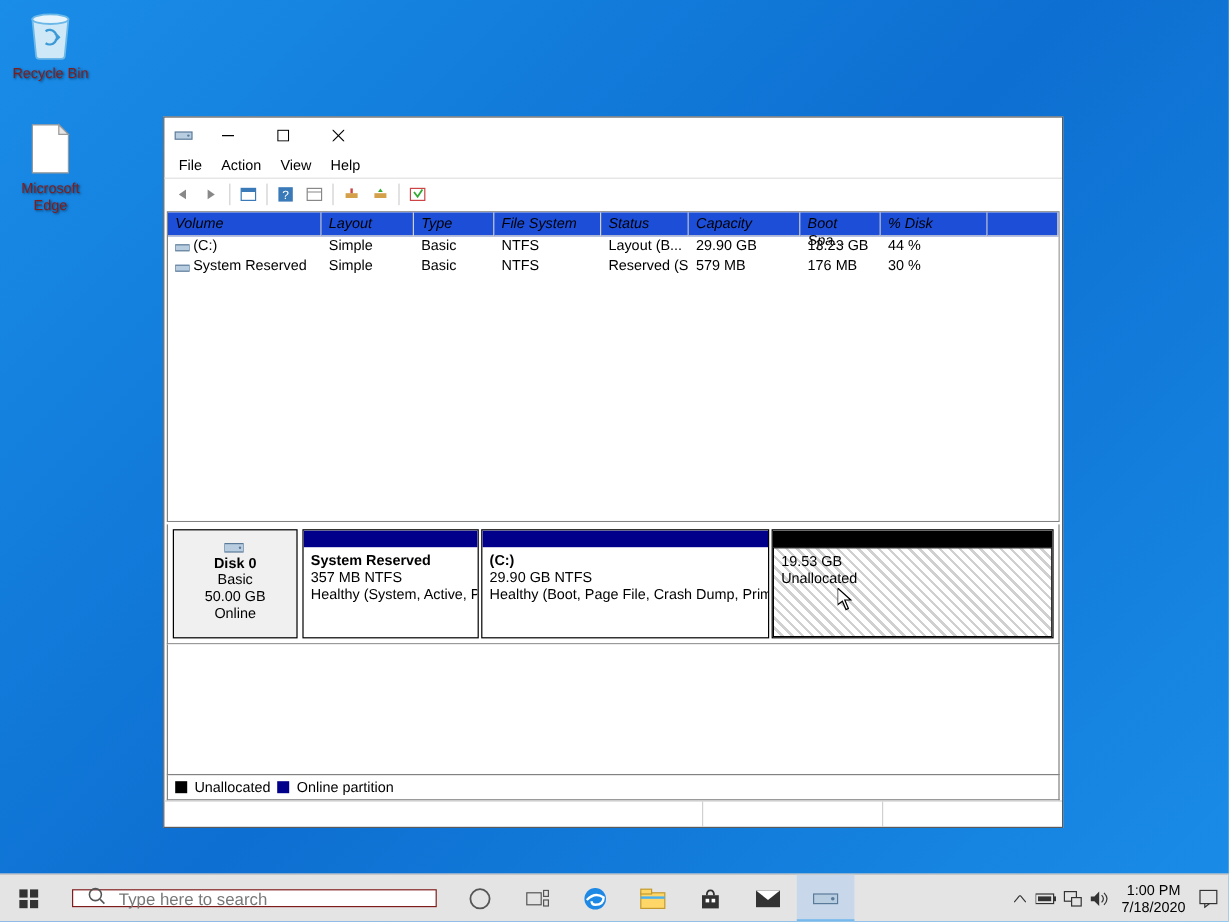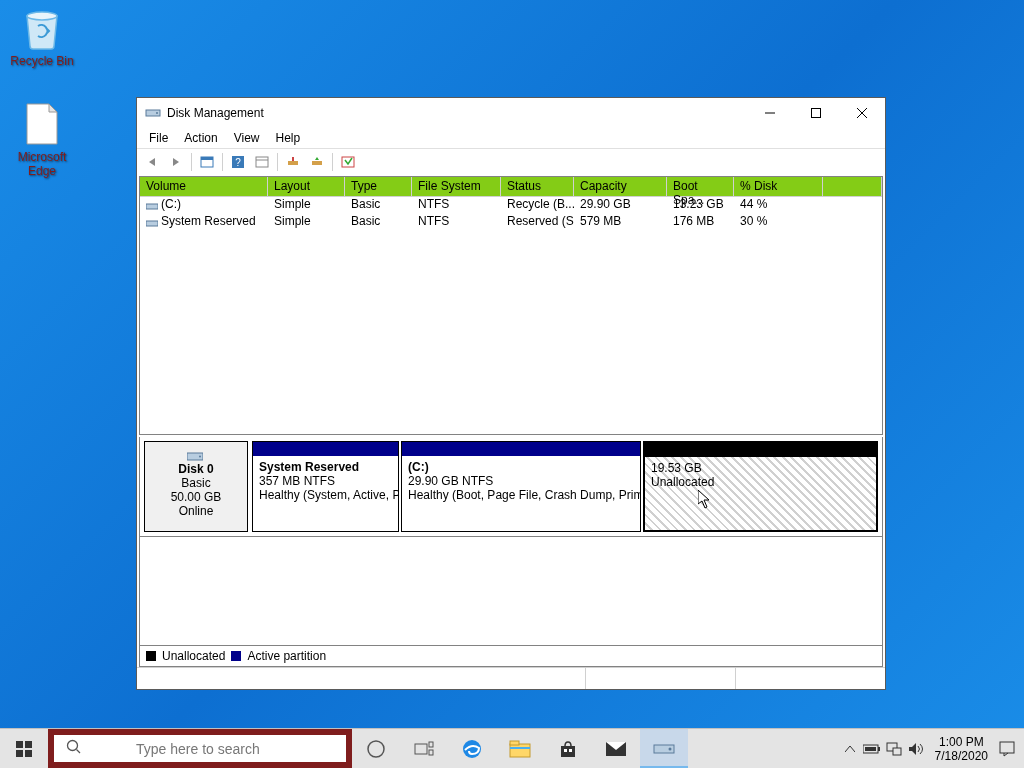--- a/index.html
+++ b/index.html
@@ -20,21 +20,21 @@
 
 .menubar { height: 20px; display: flex; align-items: center; padding: 0 4px; font-size: 12px; }
 .menubar .mitem { padding: 1px 8px; cursor: default; }
 
 .toolbar { height: 26px; display: flex; align-items: center; padding: 2px 4px; border-top: 1px solid #e0e0e0; gap: 2px; }
 .toolbar .tbtn { width: 22px; height: 22px; display: flex; align-items: center; justify-content: center; border: 1px solid transparent; }
 .toolbar .sep { width: 1px; height: 18px; background: #d0d0d0; margin: 0 2px; }
 
 .vol-list { border: 1px solid #828282; margin: 2px; }
 .vol-header { display: flex; height: 20px; background: #fff; }
-.vol-header .h { border-right: 1px solid #d0d0d0; border-bottom: 1px solid #d0d0d0; font-size: 12px; padding: 2px 6px; background: #84cc16; }
+.vol-header .h { border-right: 1px solid #d0d0d0; border-bottom: 1px solid #d0d0d0; font-size: 12px; padding: 2px 6px; background: #1d4ed8; font-style: italic; }
 .vol-row { display: flex; height: 17px; font-size: 12px; }
 .vol-row .c { padding: 0 6px; white-space: nowrap; overflow: hidden; }
 .vol-row .c .vico { display: inline-block; width: 12px; height: 10px; margin-right: 3px; vertical-align: middle; }
 .vol-body { height: 237px; background: #fff; }
 
 .disk-map { border: 1px solid #828282; border-top: none; margin: 0 2px; display: flex; height: 100px; background: #fff; }
 .disk-info { width: 104px; border: 1px solid #000; margin: 4px 4px 4px 4px; padding: 6px 6px; font-size: 12px; background: #f0f0f0; position: relative; text-align: center; }
 .disk-info b { display: block; }
 .disk-info .dico { display: inline-block; width: 16px; height: 12px; margin-right: 2px; vertical-align: middle; }
 .part-wrap { flex: 1; display: flex; margin: 4px 4px 4px 0; gap: 2px; }
@@ -53,21 +53,21 @@
 .legend .sw.unalloc { background:#000; }
 .legend .sw.primary { background:#00008b; }
 
 .statusbar { height: 22px; border-top: 1px solid #d0d0d0; display: flex; }
 .statusbar div { border-left: 1px solid #d0d0d0; flex: 1; }
 .statusbar div:first-child { flex: 3; border: none; }
 
 
 .taskbar { position: absolute; left: 0; bottom: 0; width: 1024px; height: 40px; background: #e4e4e4; display: flex; align-items: stretch; border-top: 1px solid #c0c0c0; }
 .taskbar .start { width: 48px; display: flex; align-items: center; justify-content: center; }
-.taskbar .search { flex: 0 0 304px; background: #fff; border: 6px solid #7f1d1d; margin: 0; display: flex; align-items: center; padding: 0 12px; color: #777; font-size: 14px; gap: 44px; }
+.taskbar .search { flex: 0 0 304px; background: #fff; border: 1px solid #7f1d1d; margin: 12px; display: flex; align-items: center; padding: 0 12px; color: #777; font-size: 14px; }
 .taskbar .search .sico { margin-right: 10px; }
 .taskbar .tbicons { display: flex; }
 .taskbar .tico { width: 48px; display: flex; align-items: center; justify-content: center; }
 .taskbar .tico.active { background: #c8d8ea; border-bottom: 2px solid #76b9ed; }
 .taskbar .tray { margin-left: auto; display: flex; align-items: center; }
 .taskbar .tray .trico { width: 22px; height: 40px; display: flex; align-items: center; justify-content: center; }
 .taskbar .clock { font-size: 12px; text-align: center; padding: 0 8px; line-height: 14px; display:flex; flex-direction:column; justify-content:center; }
 .taskbar .showdesk { width: 6px; border-left: 1px solid #b0b0b0; }
 
 
@@ -104,21 +104,20 @@
 
 <div class="window">
 
   <div class="titlebar">
     <span class="ticon">
       <svg width="16" height="16" viewBox="0 0 16 16">
         <rect x="1" y="5" width="14" height="6" fill="#b8cde0" stroke="#5a7a9a"></rect>
         <circle cx="12" cy="8" r="1" fill="#5a7a9a"></circle>
       </svg>
     </span>
-    <span class="ttxt">Disk Management</span>
     <div class="winbtn">
         <svg width="10" height="10">
           <line x1="0" y1="5" x2="10" y2="5" stroke="#000"></line>
         </svg>
       </div>
     <div class="winbtn">
         <svg width="10" height="10">
           <rect x="0.5" y="0.5" width="9" height="9" fill="none" stroke="#000"></rect>
         </svg>
       </div>
@@ -203,21 +202,21 @@
       <div class="h w-rest"></div>
     </div>
     <div class="vol-body">
       <div class="vol-row">
         <div class="c w-vol"><span class="vico"><svg width="12" height="10">
                 <rect x="0" y="3" width="12" height="5" fill="#b8cde0" stroke="#5a7a9a"></rect>
               </svg></span><span>(C:)</span></div>
         <div class="c w-lay">Simple</div>
         <div class="c w-type">Basic</div>
         <div class="c w-fs">NTFS</div>
-        <div class="c w-stat">Recycle (B...</div>
+        <div class="c w-stat">Layout (B...</div>
         <div class="c w-cap">29.90 GB</div>
         <div class="c w-free">13.23 GB</div>
         <div class="c w-pct">44 %</div>
       </div>
       <div class="vol-row">
         <div class="c w-vol"><span class="vico"><svg width="12" height="10">
                 <rect x="0" y="3" width="12" height="5" fill="#b8cde0" stroke="#5a7a9a"></rect>
               </svg></span><span>System Reserved</span></div>
         <div class="c w-lay">Simple</div>
         <div class="c w-type">Basic</div>
@@ -267,21 +266,21 @@
       </div>
     </div>
   </div>
 
   <div class="bottom-pane"></div>
 
   <div class="legend">
     <span class="sw unalloc"></span>
     <span>Unallocated</span>
     <span class="sw primary"></span>
-    <span>Active partition</span>
+    <span>Online partition</span>
   </div>
 
   <div class="statusbar">
     <div></div>
       <div></div>
       <div></div>
   </div>
 </div>
 
 <div class="taskbar">

